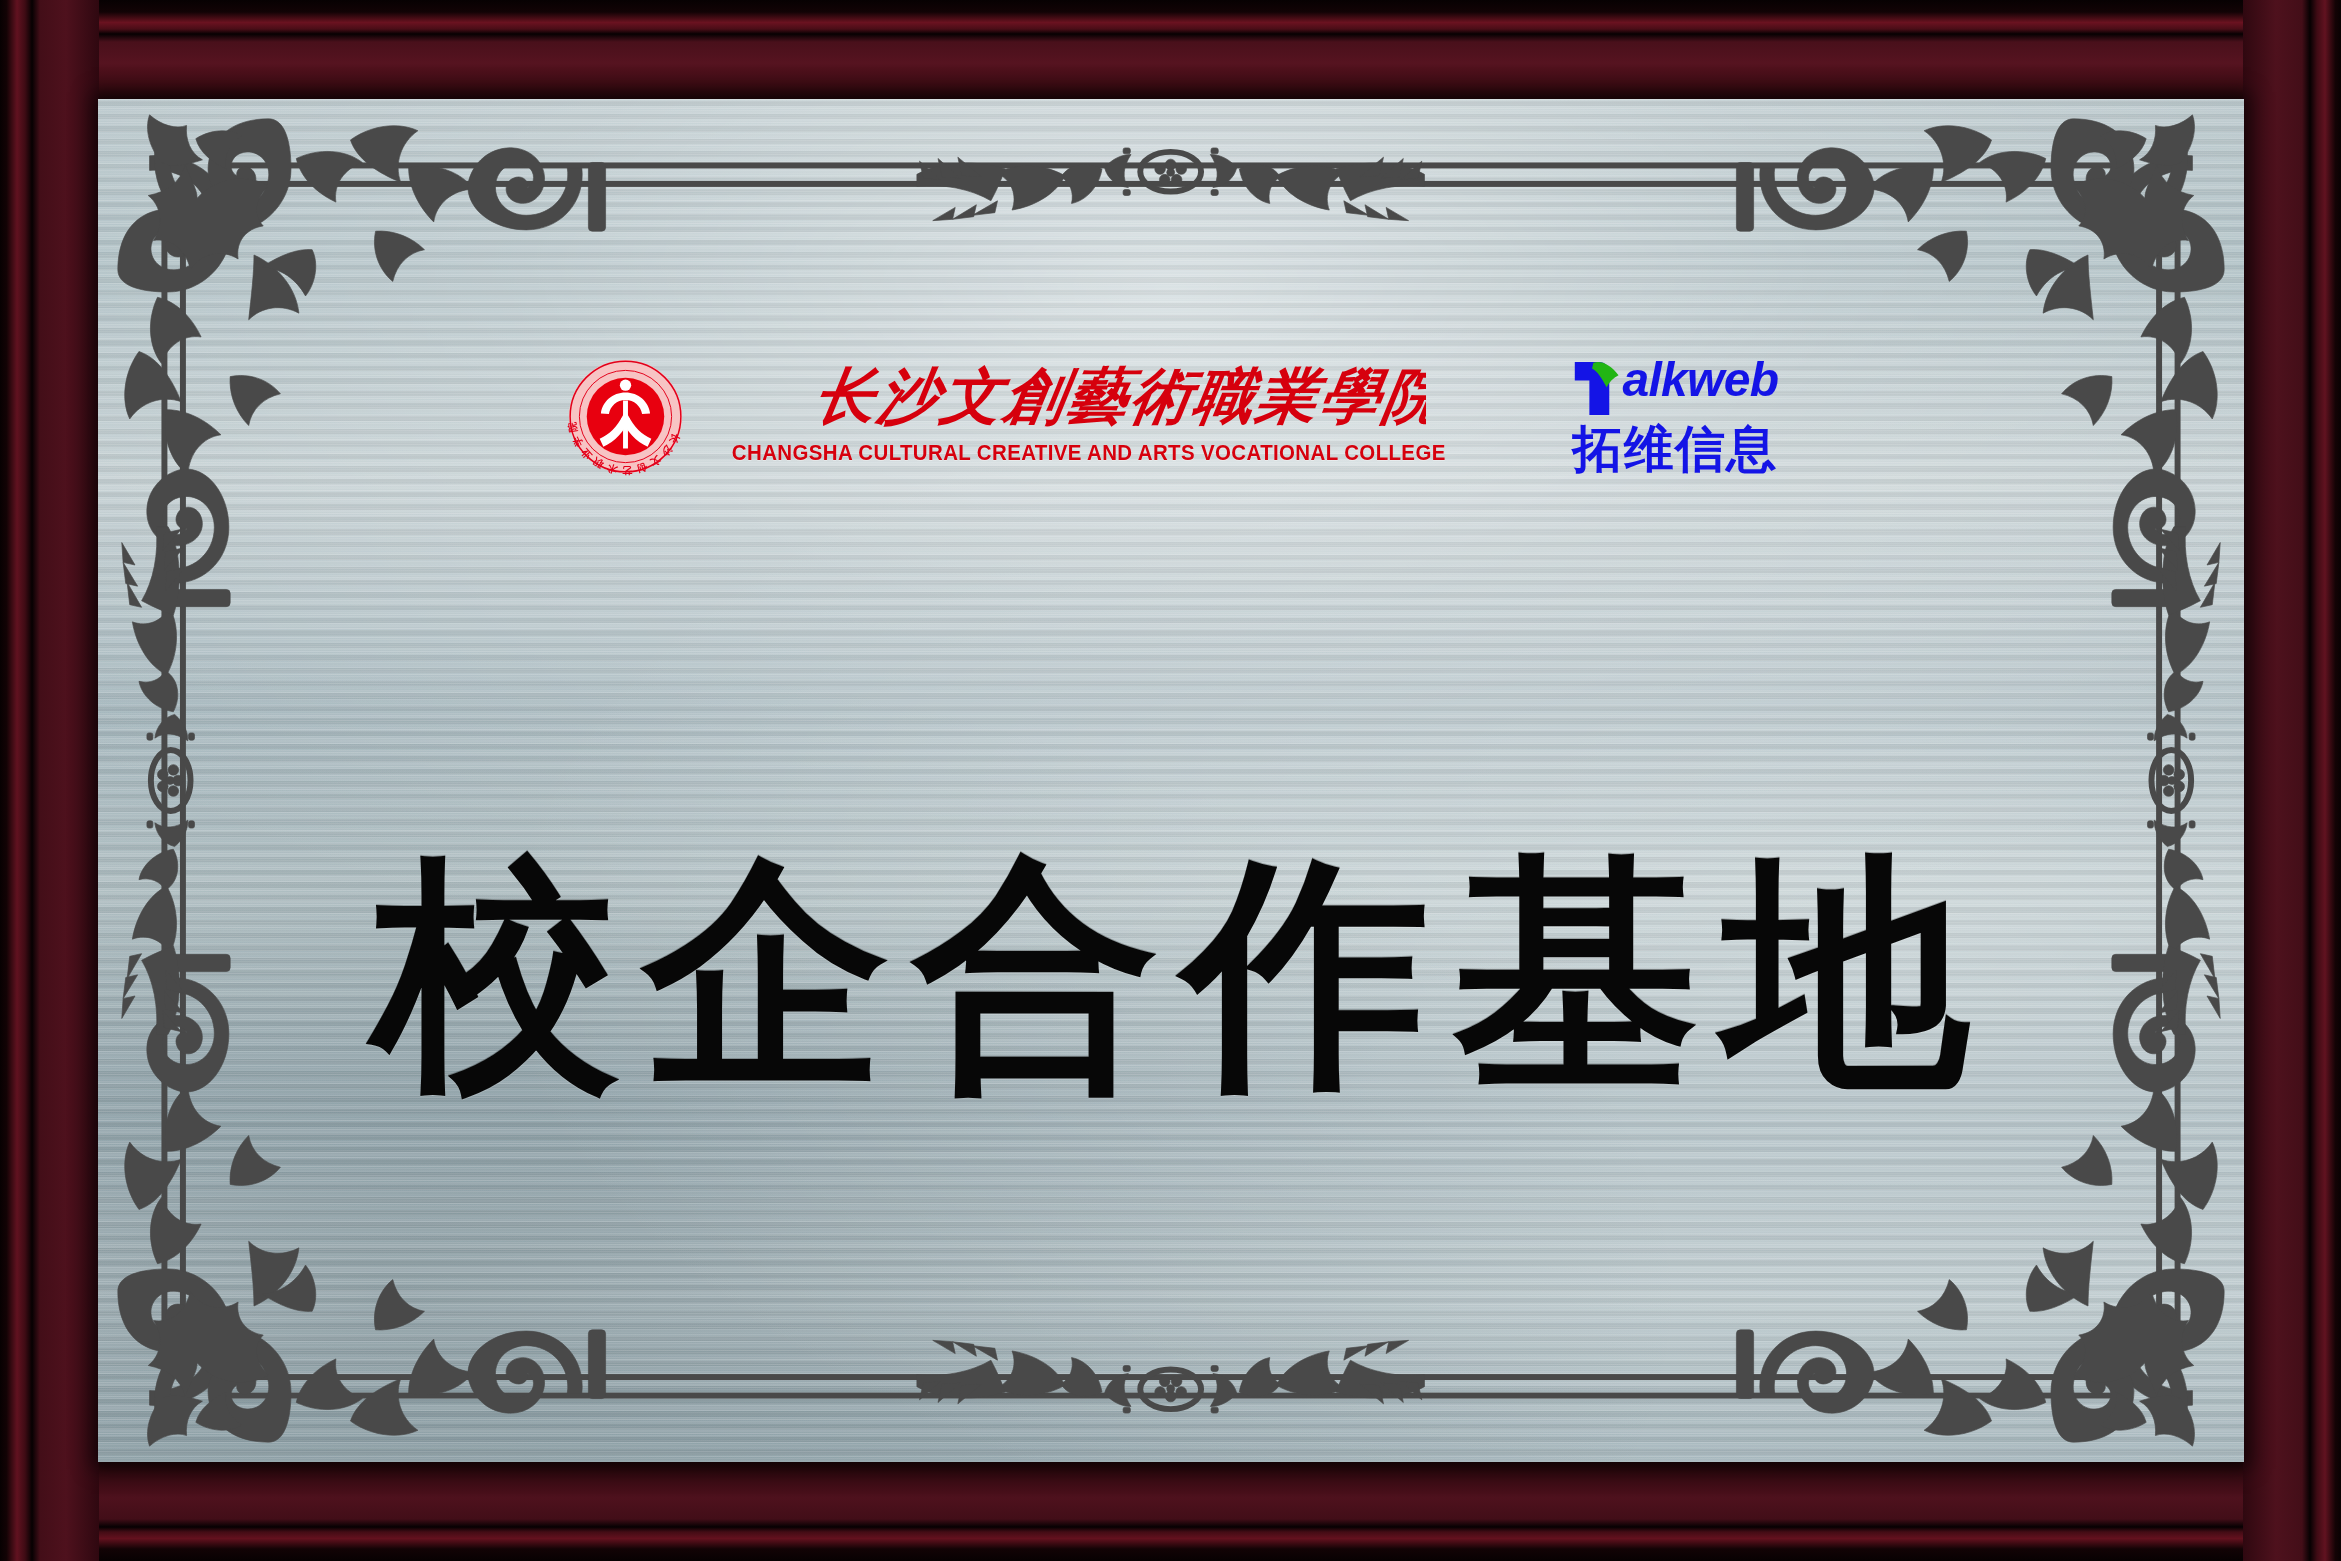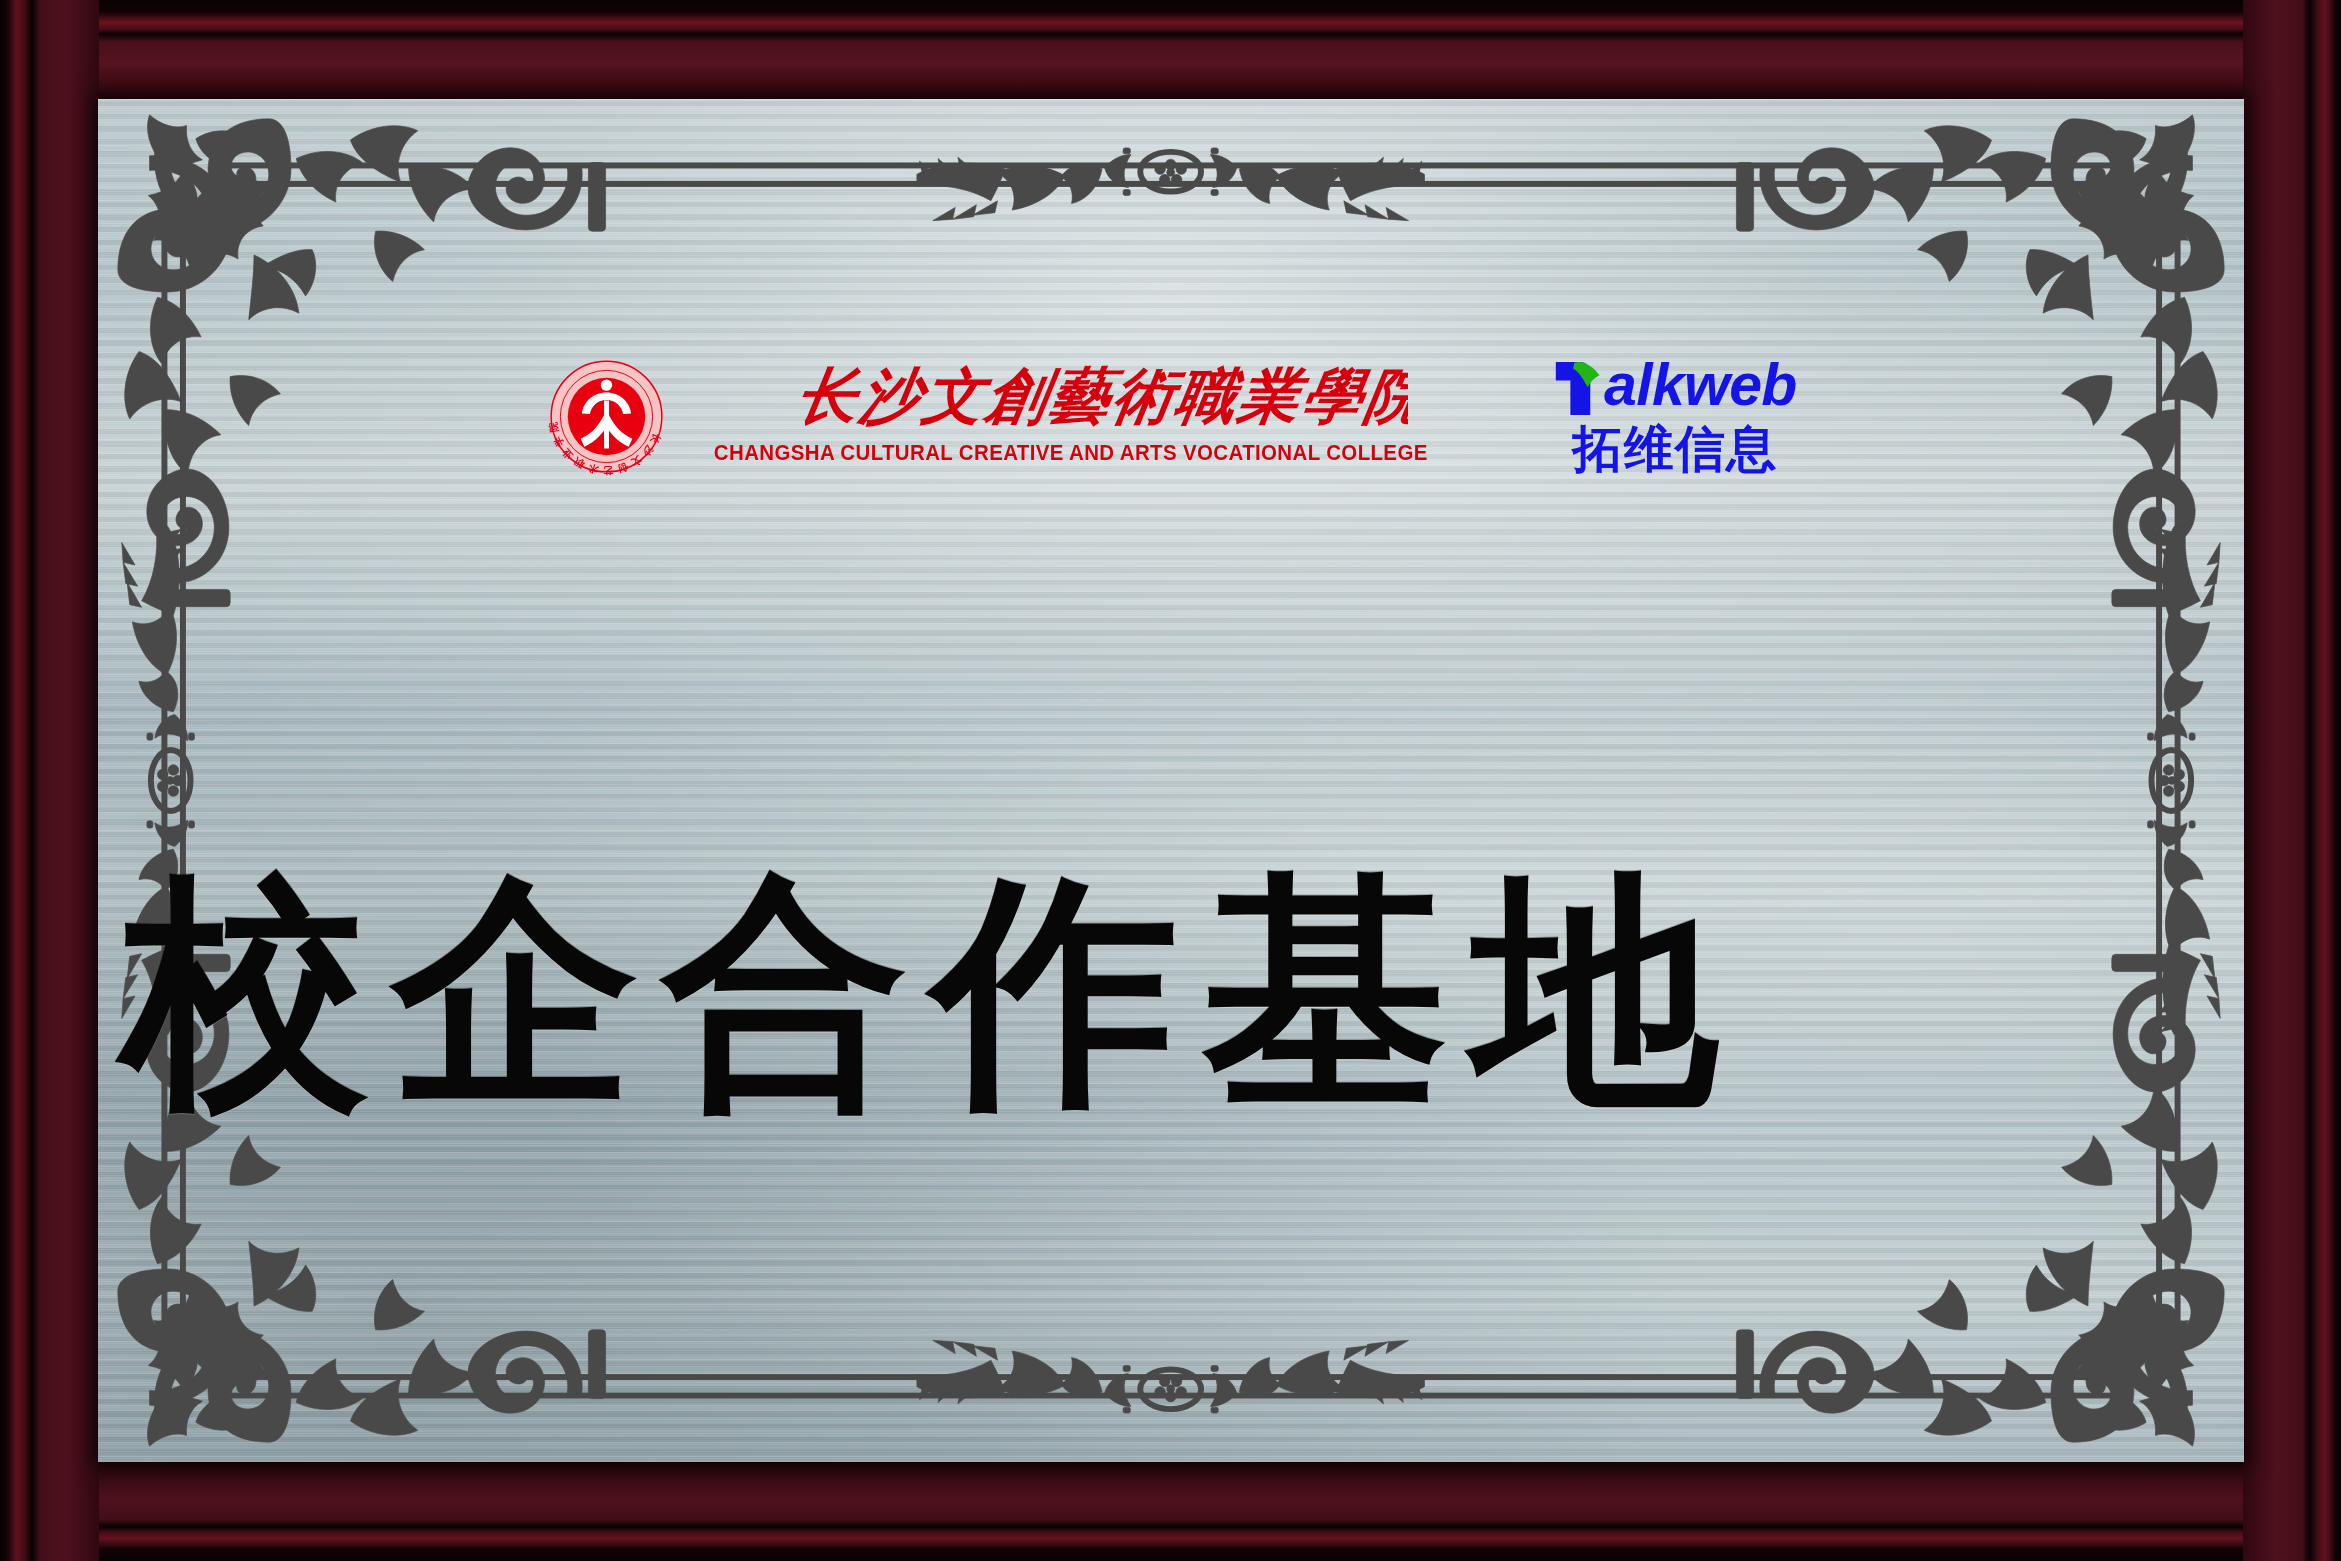--- a/index.html
+++ b/index.html
@@ -139,37 +139,38 @@
   }
 
   
   .talkweb{display:flex;flex-direction:column;align-items:center;margin-top:2.6px;}
   .tw-row{display:flex;align-items:flex-start;}
   .tw-mark{width:52px;height:61px;}
   .tw-word{
     color:#1414e6;
     font-family:"Liberation Sans",sans-serif;
     font-weight:700;font-style:italic;
-    font-size:59px;line-height:.92;
+    font-size:48px;line-height:.92;
     letter-spacing:-0.7px;
     margin-left:-1.3px;
   }
   .tw-cn{
     color:#1414e6;
     font-size:50px;font-weight:700;
     line-height:1;
     margin-top:5.3px;
     letter-spacing:1.3px;
   }
 
   
   .title{
     position:absolute;left:0;right:0;top:772px;
+    text-align:center;
     color:#070707;
-    font-family:Liberation Serif, serif;
+    font-family:Liberation Mono, monospace;
     font-weight:700;
     font-size:246px;
     line-height:1;
     letter-spacing:24px;
     text-indent:24px;
     white-space:nowrap;
     text-shadow:
       0 1.3px 0 rgba(255,255,255,.18),
       0 -0.7px 0 rgba(0,0,0,.25);
   }

